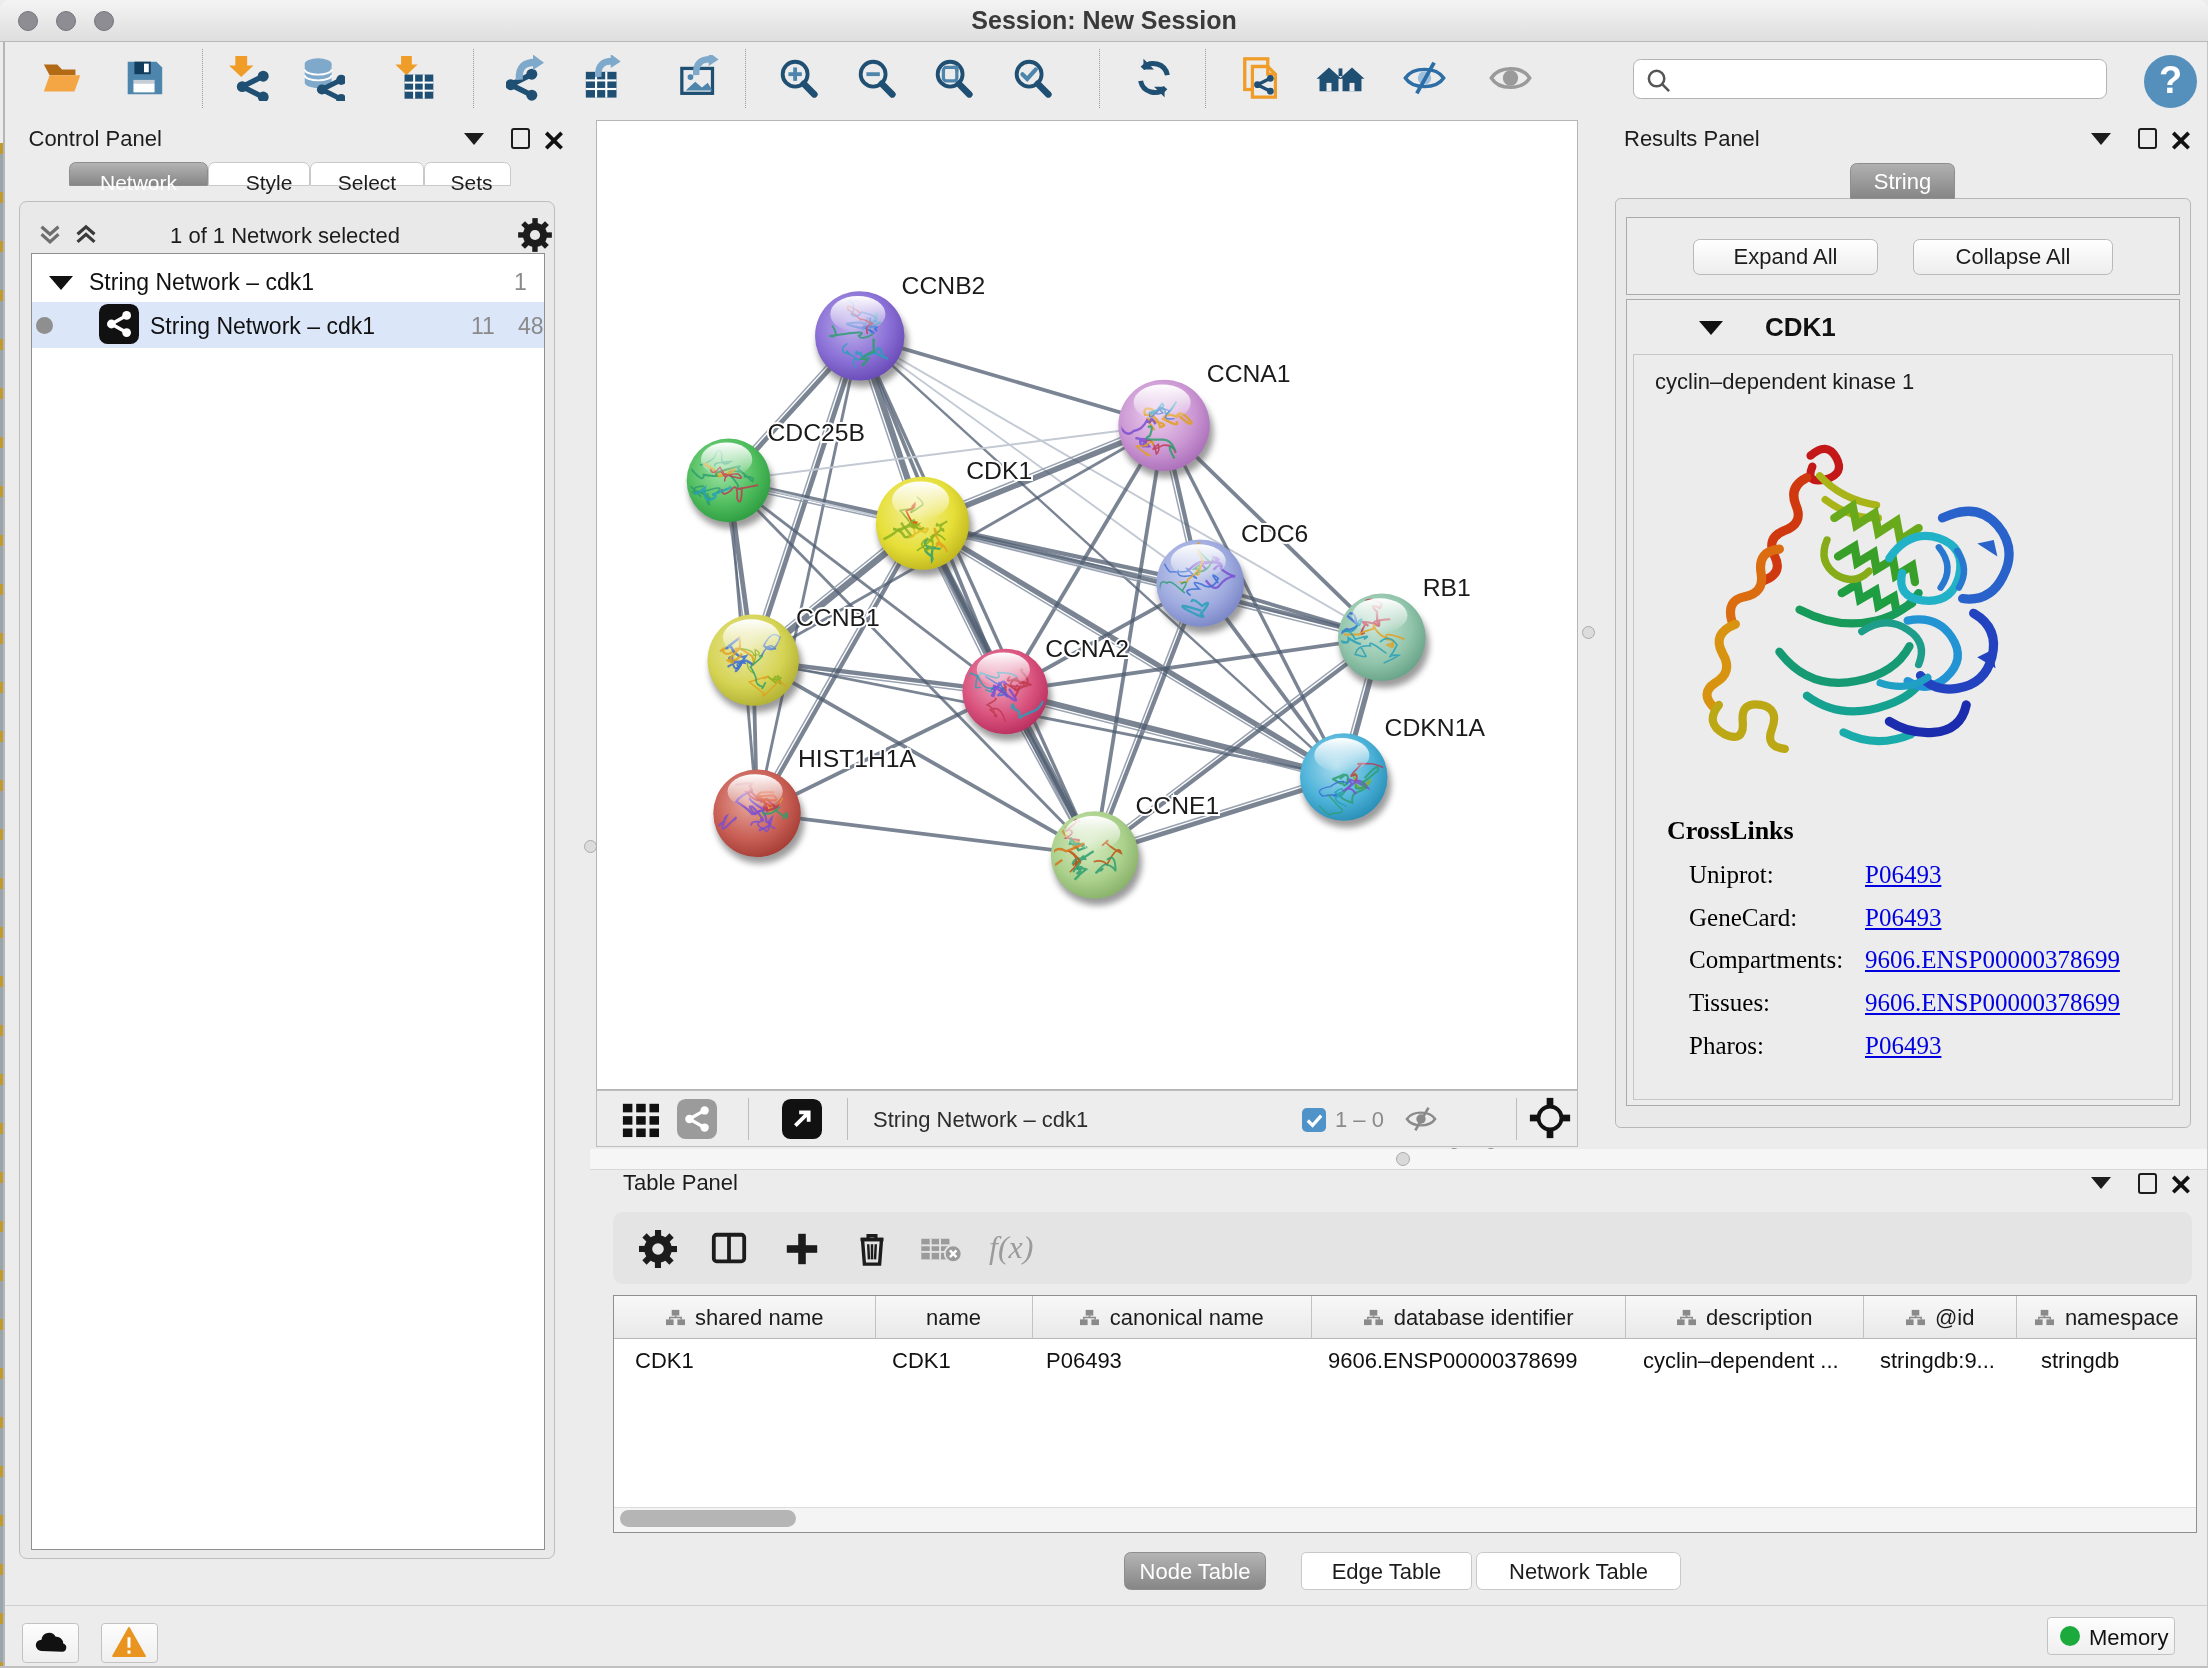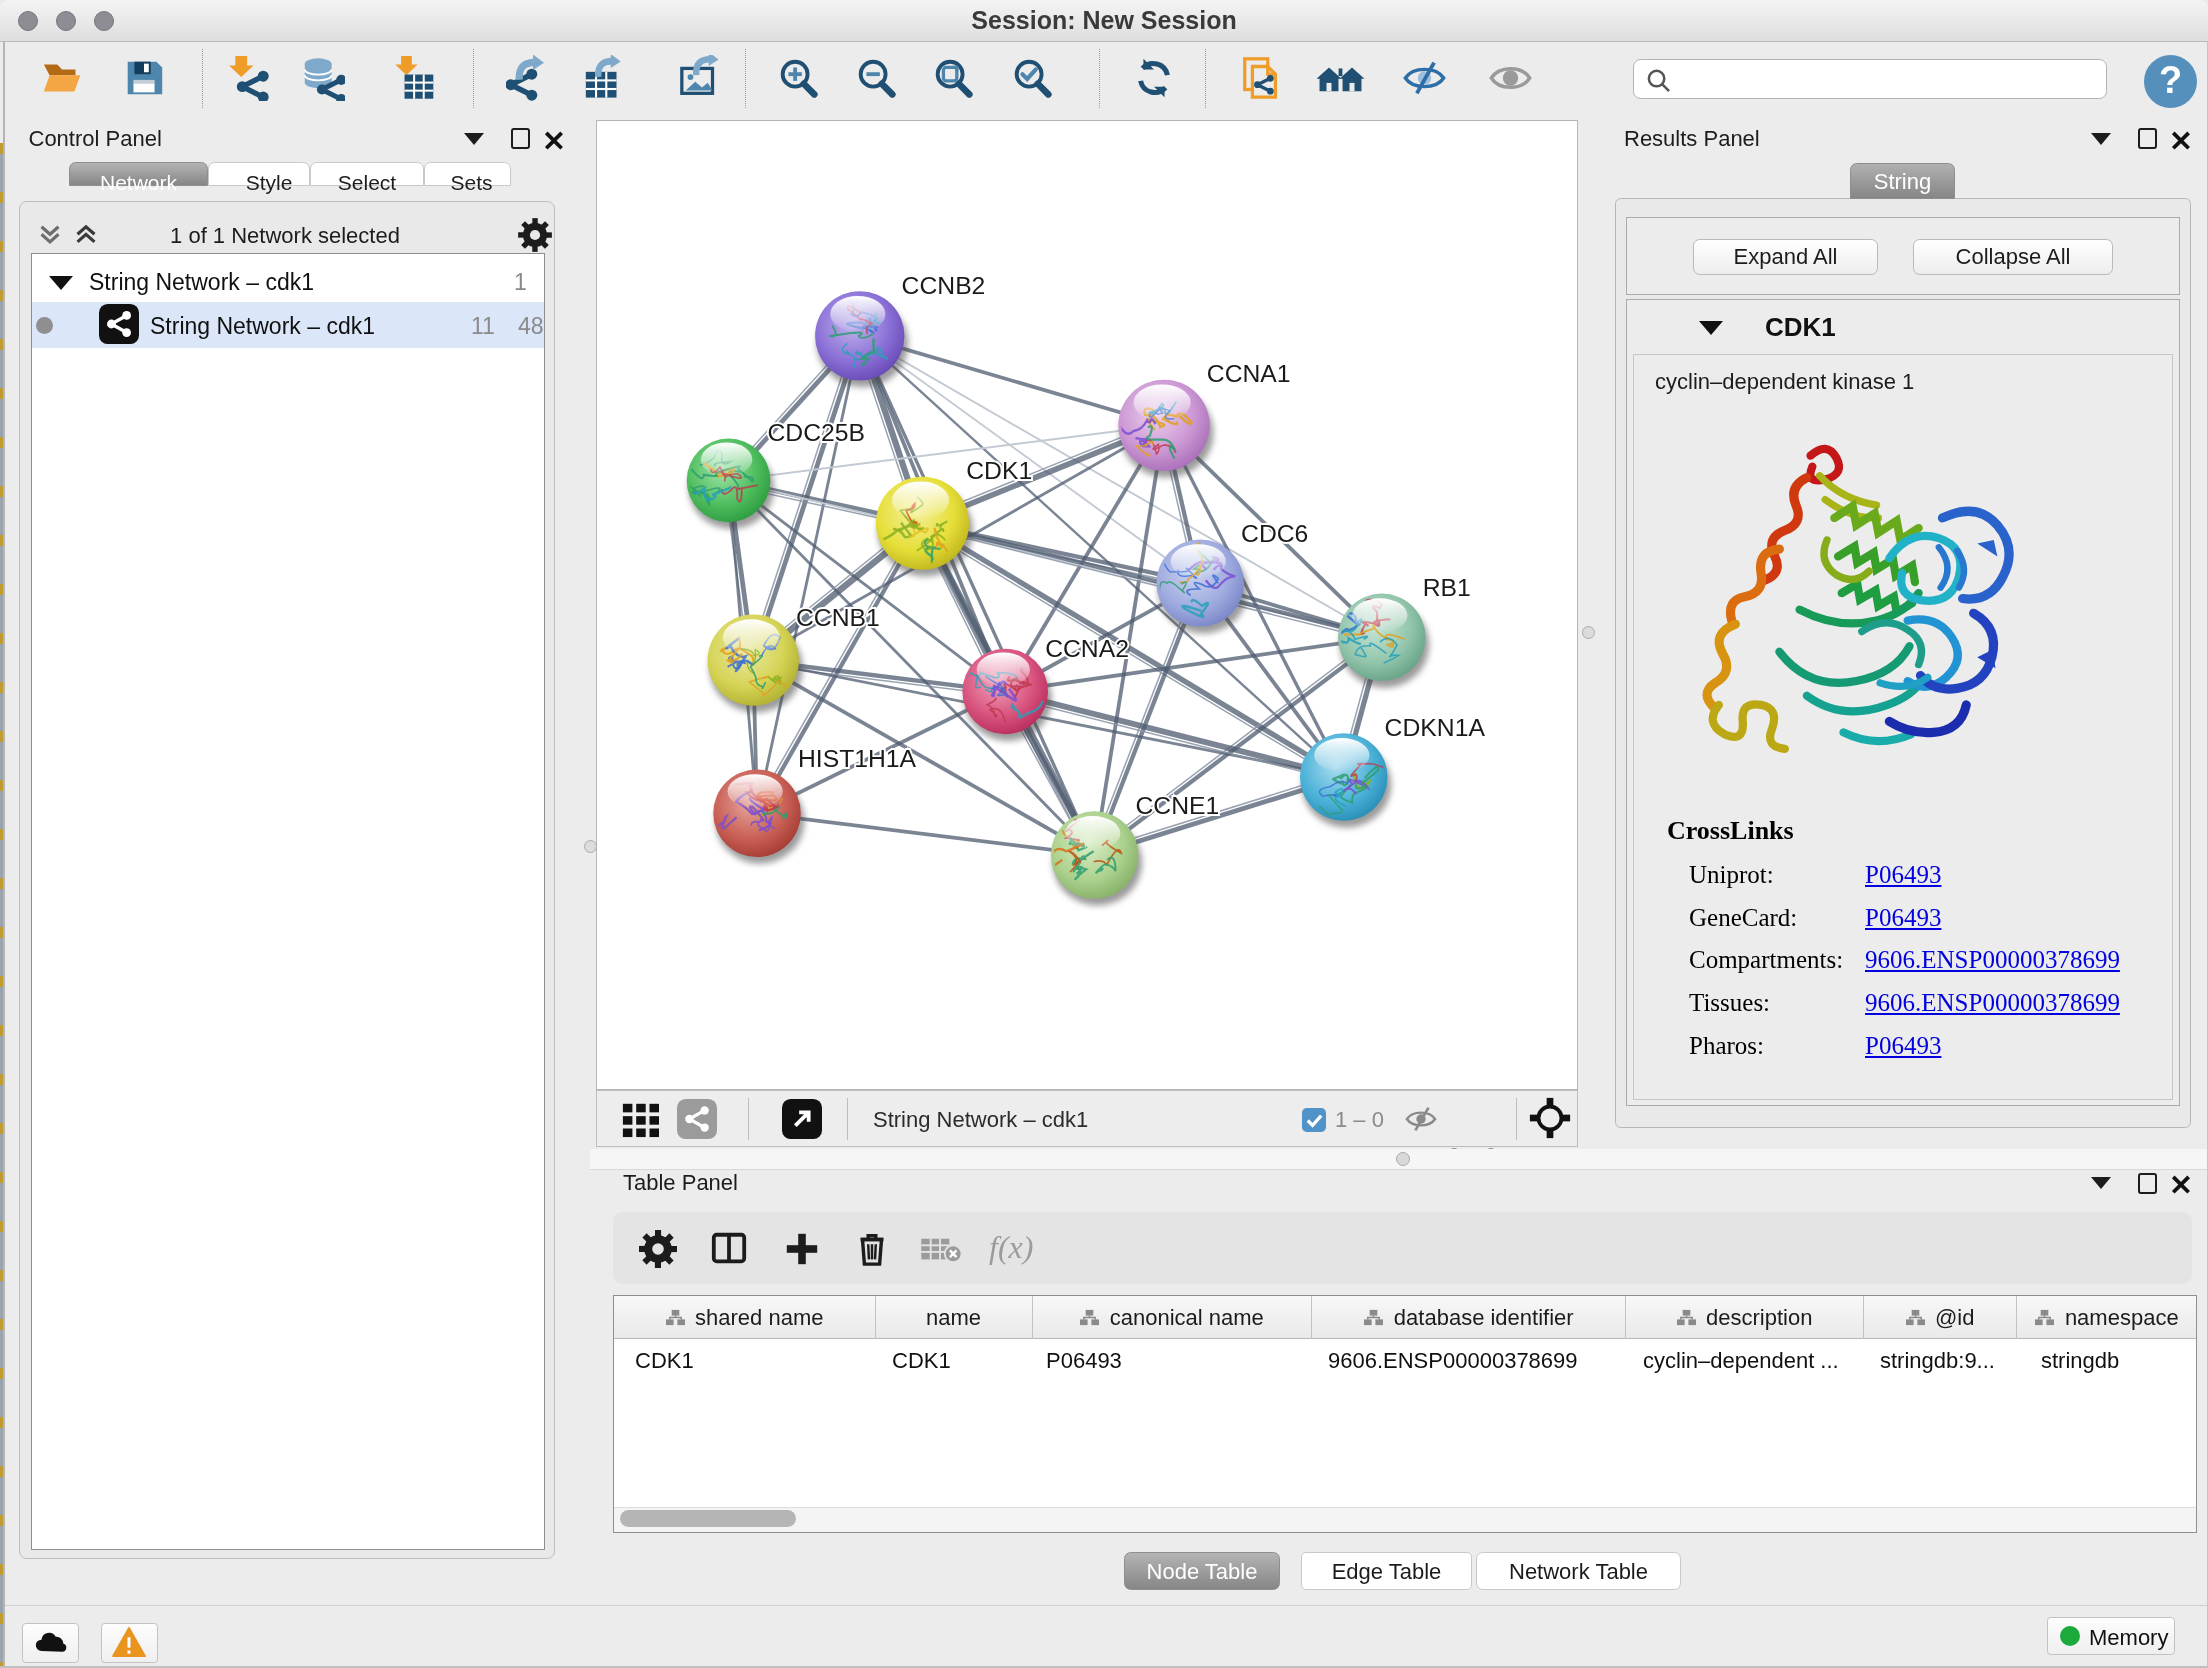--- a/index.html
+++ b/index.html
@@ -777,21 +777,21 @@
   </div>
 <div class="abs" style="left:635px;top:1348px;font-size:22px;color:#111;">CDK1</div>
 <div class="abs" style="left:892px;top:1348px;font-size:22px;color:#111;">CDK1</div>
 <div class="abs" style="left:1046px;top:1348px;font-size:22px;color:#111;">P06493</div>
 <div class="abs" style="left:1328px;top:1348px;font-size:22px;color:#111;">9606.ENSP00000378699</div>
 <div class="abs" style="left:1643px;top:1348px;font-size:22px;color:#111;">cyclin–dependent ...</div>
 <div class="abs" style="left:1880px;top:1348px;font-size:22px;color:#111;">stringdb:9...</div>
 <div class="abs" style="left:2041px;top:1348px;font-size:22px;color:#111;">stringdb</div>
 <div class="abs" style="left:614px;top:1507px;width:1582px;height:25px;background:#f4f4f4;border-top:1px solid #dddddd;"></div>
 <div class="abs" style="left:620px;top:1510px;width:176px;height:17px;background:#b5b5b5;border-radius:8.6px;"></div>
-<div class="abs" style="left:1124px;top:1552px;width:156px;height:38px;background:linear-gradient(#b4b4b4,#868686);border:1px solid #8e8e8e;border-radius:6.7px;color:#fff;font-size:22px;text-align:center;line-height:38px;">Node Table</div>
+<div class="abs" style="left:1124px;top:1552px;width:142px;height:38px;background:linear-gradient(#b4b4b4,#868686);border:1px solid #8e8e8e;border-radius:6.7px;color:#fff;font-size:22px;text-align:center;line-height:38px;">Node Table</div>
 <div class="abs" style="left:1301px;top:1552px;width:171px;height:38px;background:#fff;border:1px solid #c9c9c9;border-radius:5px;color:#1c1c1c;font-size:22px;text-align:center;line-height:38px;">Edge Table</div>
 <div class="abs" style="left:1476px;top:1552px;width:205px;height:38px;background:#fff;border:1px solid #c9c9c9;border-radius:6.7px;color:#1c1c1c;font-size:22px;text-align:center;line-height:38px;">Network Table</div>
 <div class="abs" style="left:0;top:1605px;width:2208px;height:1px;background:#cfcfcf;"></div>
 <div class="abs" style="left:22px;top:1623px;width:57px;height:40px;background:linear-gradient(#fdfdfd,#efefef);border:1px solid #c2c2c2;border-radius:3.8px;"></div>
 <svg class="abs" style="left:32px;top:1630px;" width="36" height="25" viewBox="0 0 38 26">
     <path d="M10 22 a6 6 0 0 1 0 -12 a8 8 0 0 1 15 -3 a7 7 0 0 1 8 7 a4.5 4.5 0 0 1 -1 8.8 z" fill="#111"></path>
   </svg>
 <div class="abs" style="left:101px;top:1623px;width:57px;height:40px;background:linear-gradient(#fdfdfd,#efefef);border:1px solid #c2c2c2;border-radius:3.8px;"></div>
 <svg class="abs" style="left:112px;top:1626px;" width="34" height="32" viewBox="0 0 36 34">
     <path d="M18 2 L35 32 H1 z" fill="#e8941e" stroke="#e8941e" stroke-width="2" stroke-linejoin="round"></path>

